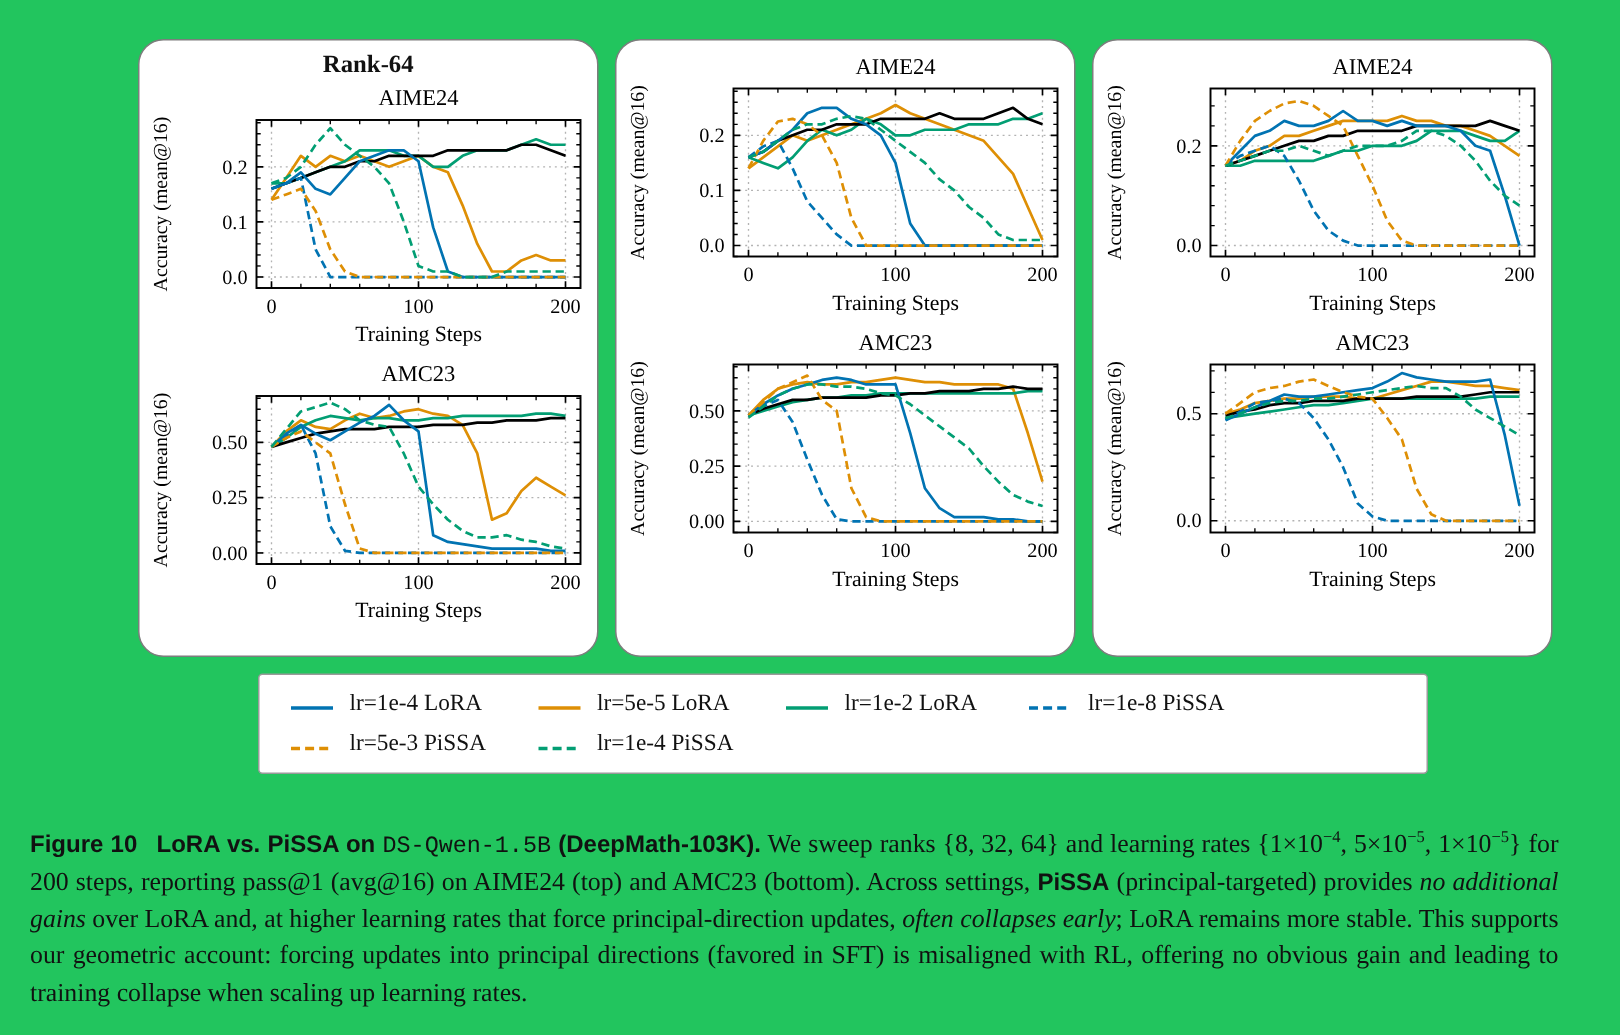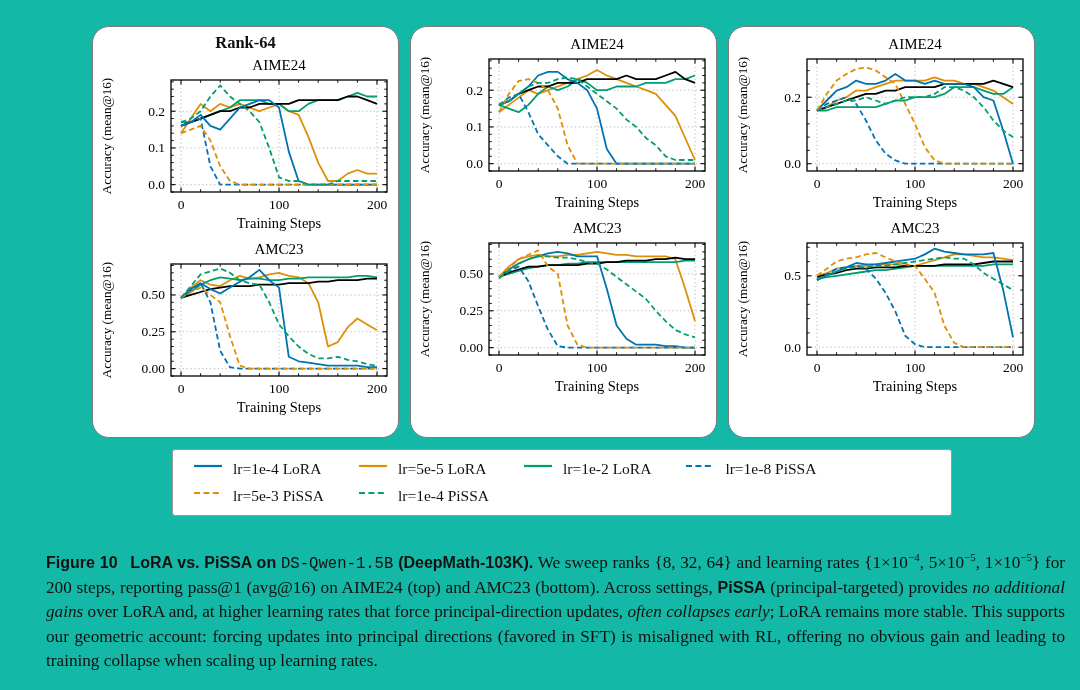--- a/index.html
+++ b/index.html
@@ -1,31 +1,31 @@
 <!DOCTYPE html>
 <html><head>
 <meta charset="utf-8">
 <style>
   html,body { margin:0; padding:0; background:#ffffff; }
   body { width:1080px; height:690px; font-family:"Liberation Serif",serif; color:#111; }
-  .page { position:relative; width:1080px; height:690px; overflow:hidden; background:#14b8a6; }
+  .page { position:relative; width:1080px; height:690px; overflow:hidden; background:#22c55e; }
 
   .panels-row { position:absolute; left:92px; top:26px; display:flex; gap:11px; }
   .panel { width:307px; height:412px; border:1.4px solid #7d7d7d; border-radius:17px;
            background:#fff; box-sizing:border-box; padding-top:6px; }
   .panel-title { text-align:center; font-weight:bold; font-size:16.5px; margin-bottom:1px; }
   svg.subplot { display:block; margin:0 auto; }
 
   .legend-box { position:absolute; top:449px; left:172px; width:780px; box-sizing:border-box;
                 border:1.4px solid #9a9a9a; border-radius:3px; background:#fff; padding:10px 0 10px 20px; }
   .legend-grid { display:grid; grid-template-columns:auto auto auto auto; column-gap:34px; row-gap:9px;
                  justify-content:start; }
-  .legend-item { display:flex; align-items:flex-start; gap:10px; font-size:15.5px; white-space:nowrap; }
+  .legend-item { display:flex; align-items:flex-end; gap:10px; font-size:15.5px; white-space:nowrap; }
 
-  .caption { position:absolute; left:46px; top:534px; width:1019px; font-size:17.2px;
+  .caption { position:absolute; left:20px; top:534px; width:1019px; font-size:17.2px;
              line-height:1.425; text-align:justify; }
   .seg-b  { font-family:"Liberation Sans",sans-serif; font-weight:700; font-size:16px; }
   .seg-tt { font-family:"Liberation Mono",monospace; font-size:15.6px; }
   .seg-i  { font-style:italic; }
   .seg-sup{ vertical-align:super; font-size:11px; line-height:0; }
 </style>
 </head>
 <body>
 
 <div class="page">

